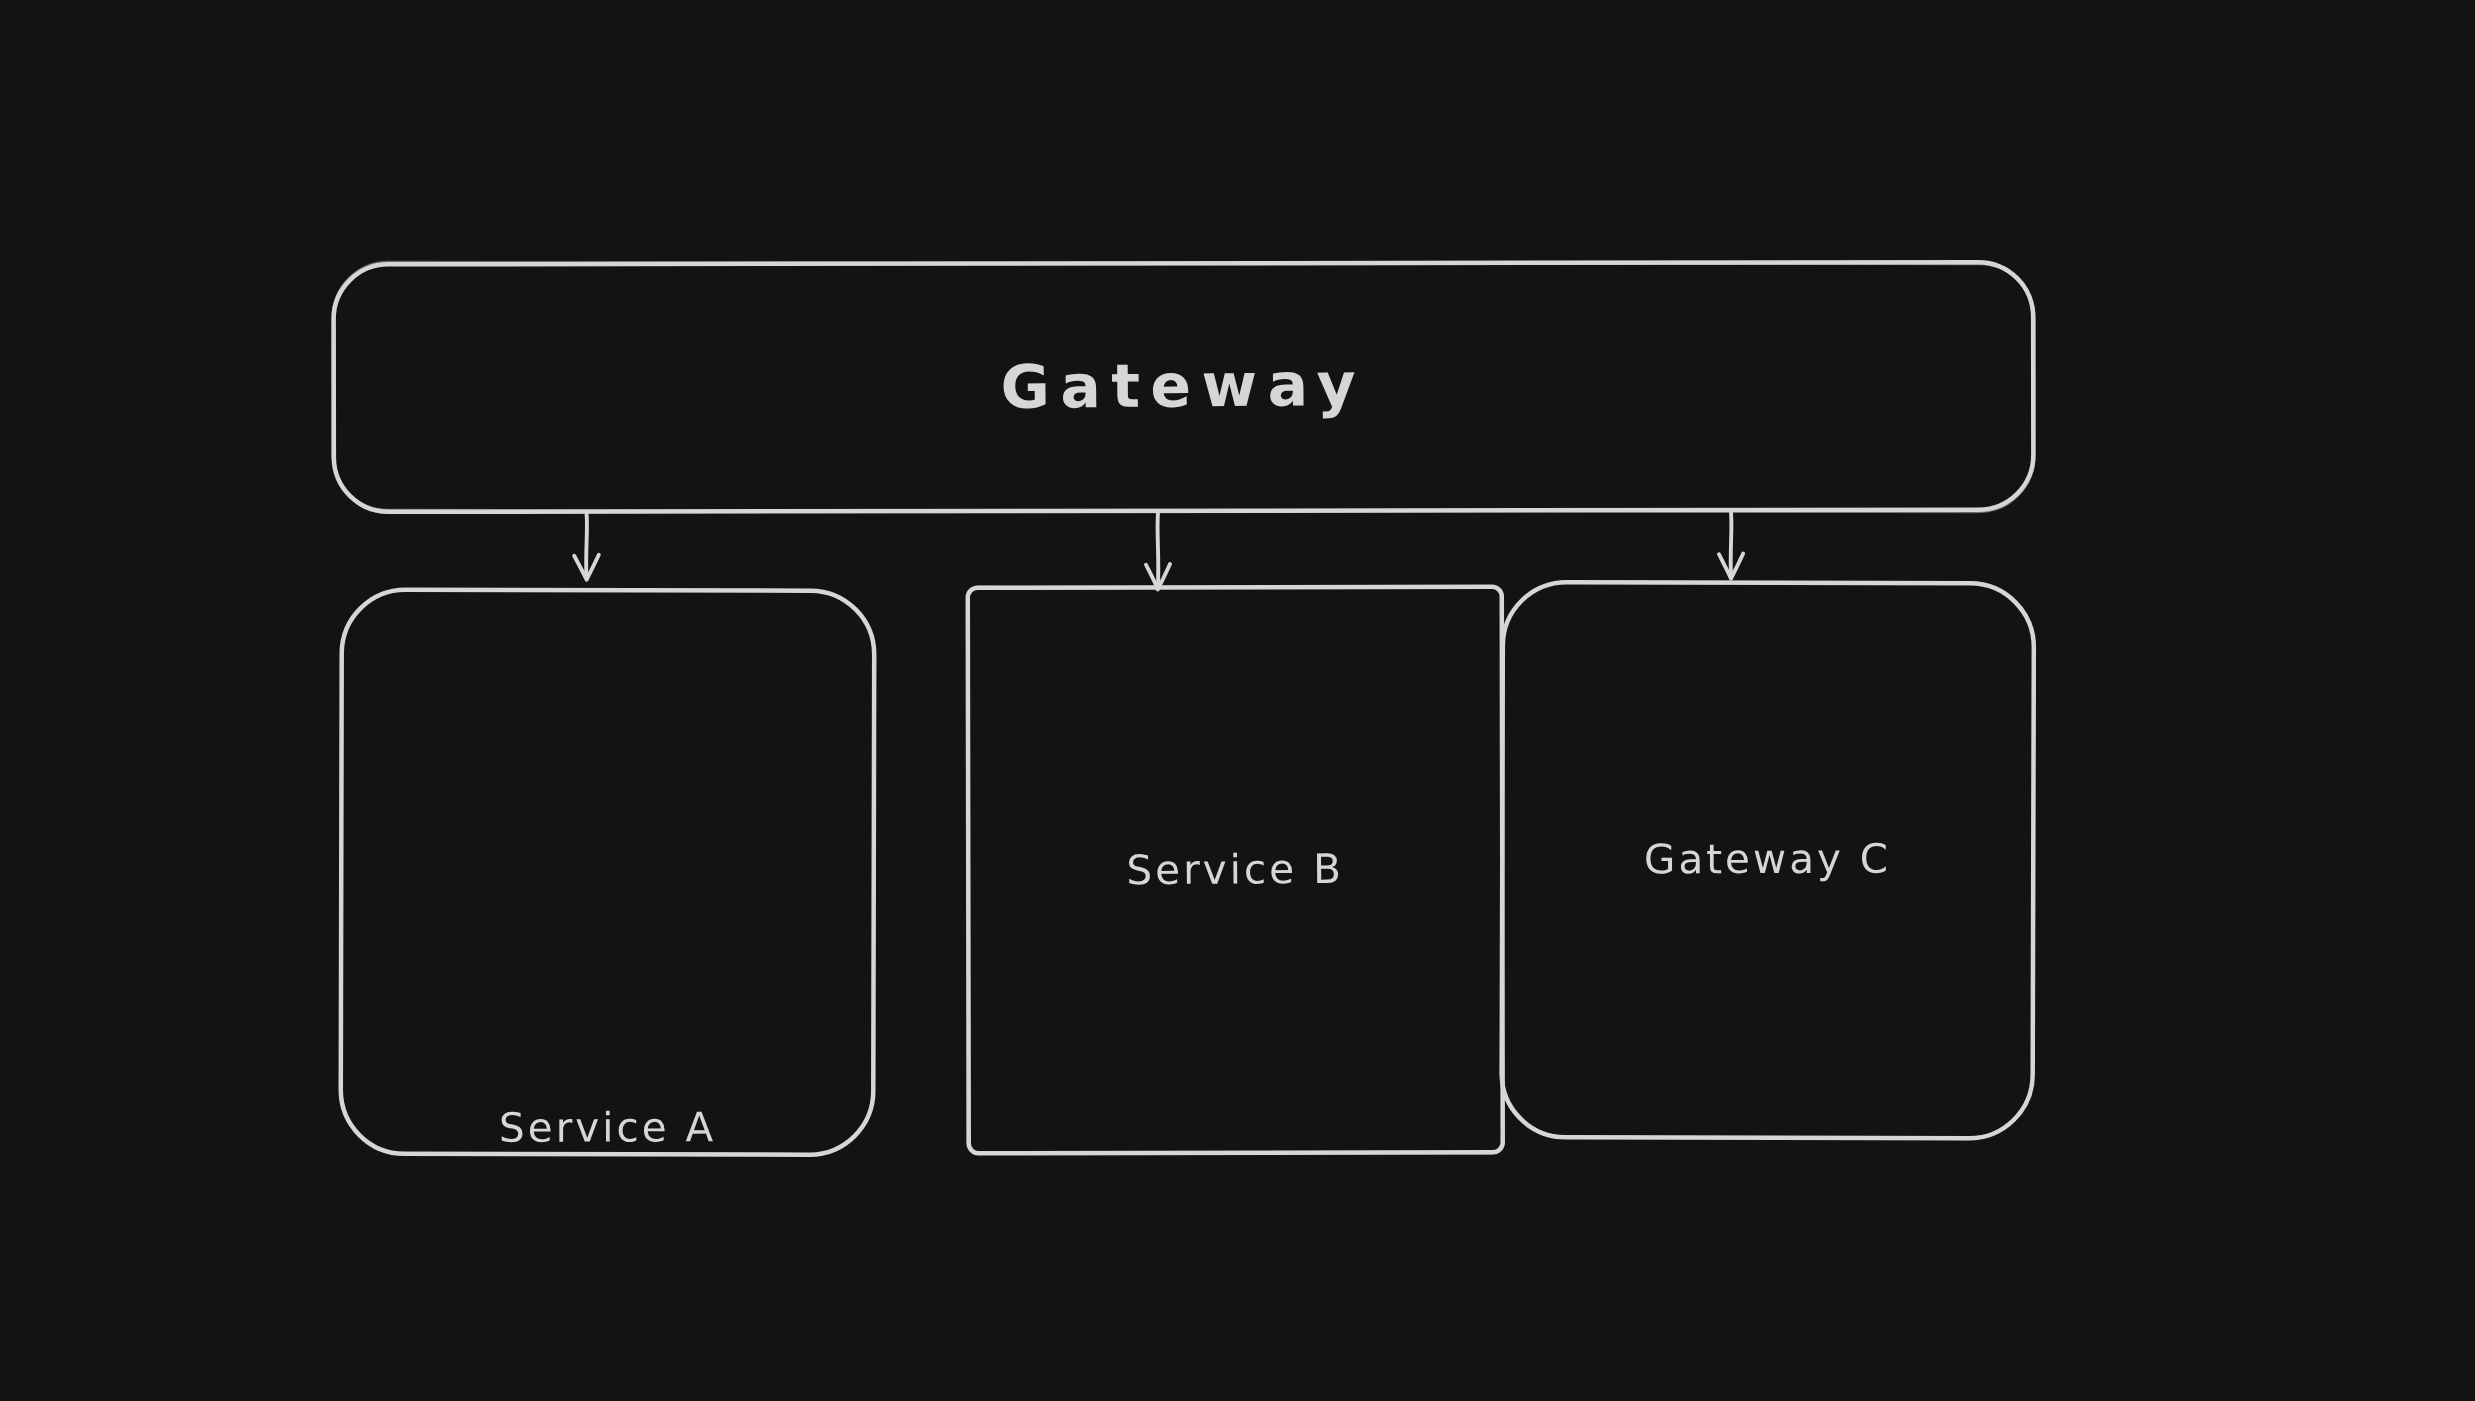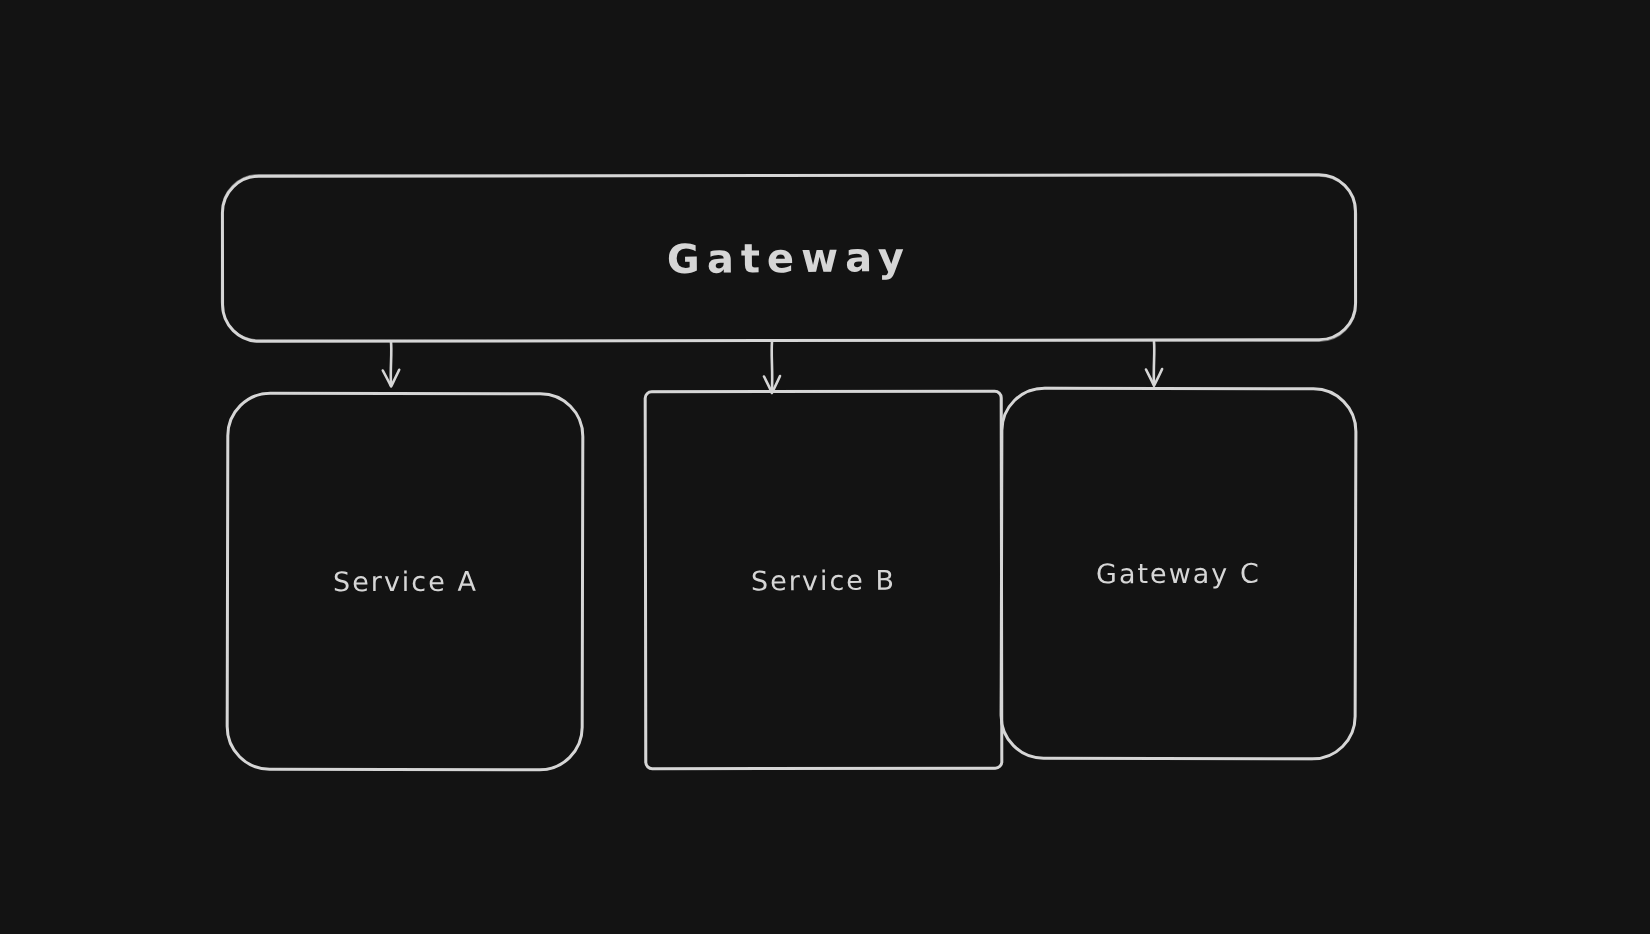--- a/index.html
+++ b/index.html
@@ -46,20 +46,21 @@
     border-radius: 38px;
     transform: rotate(-0.08deg);
   }
   .node-service-a {
     left: 226px;
     top: 377px;
     width: 358px;
     height: 379px;
     border-radius: 44px;
     transform: rotate(0.12deg);
+    align-items: flex-end;
   }
   .node-service-b {
     left: 644px;
     top: 375px;
     width: 359px;
     height: 380px;
     border-radius: 8px;
     transform: rotate(-0.1deg);
   }
   .node-service-c {

